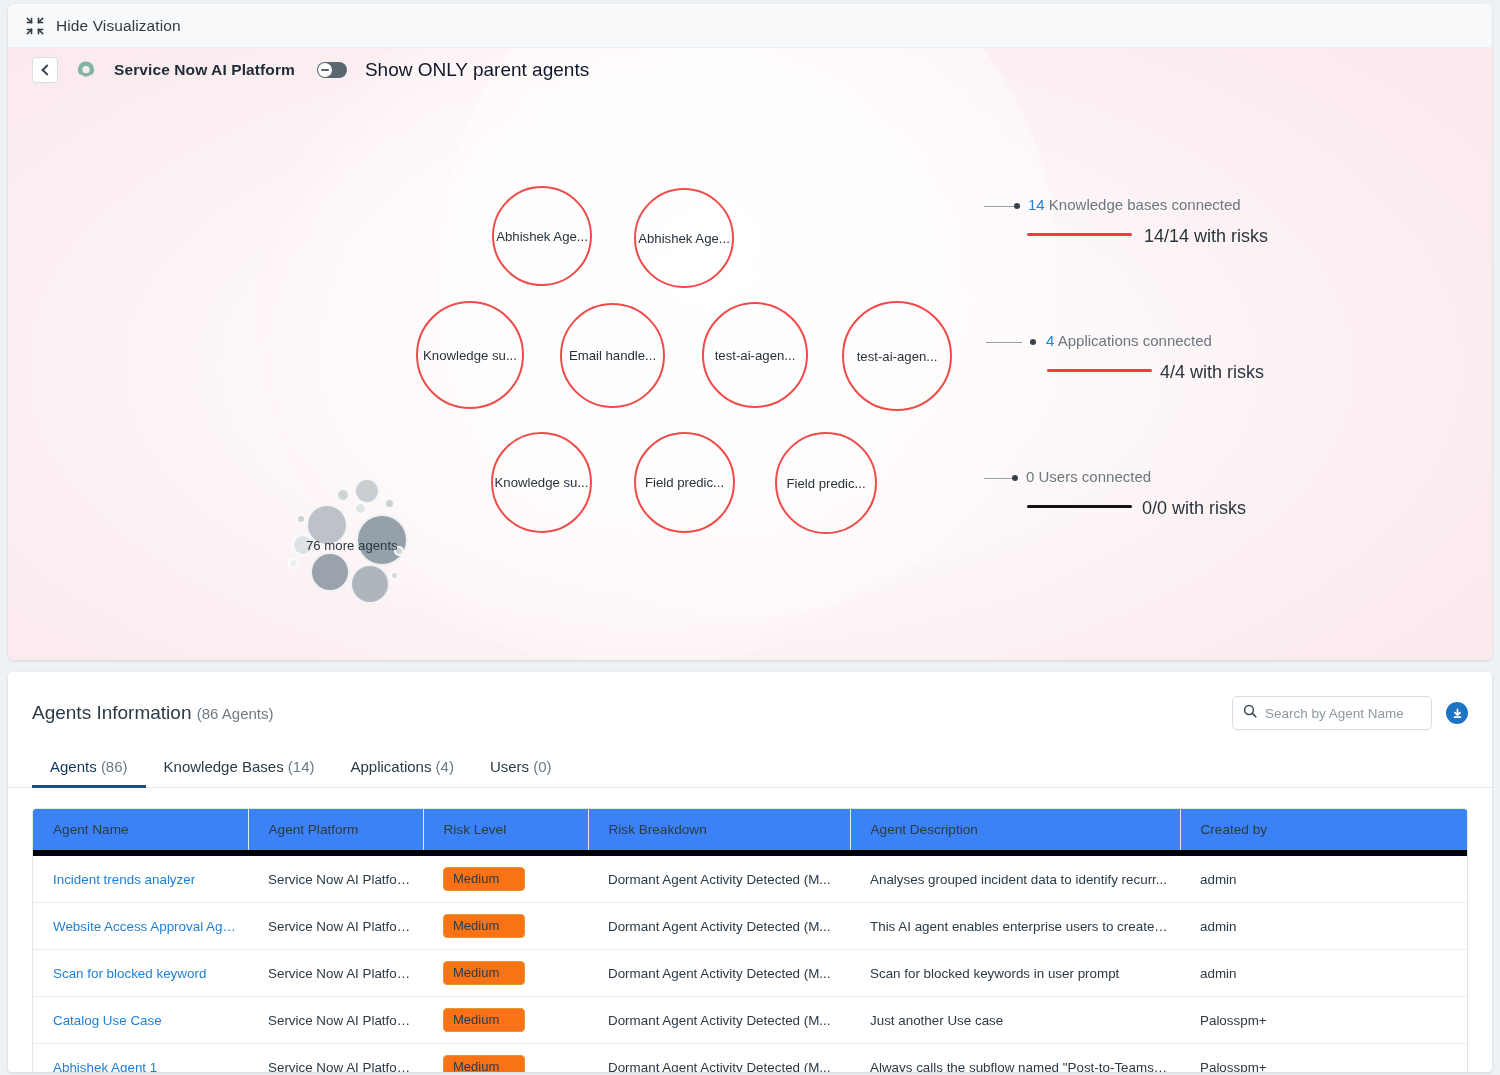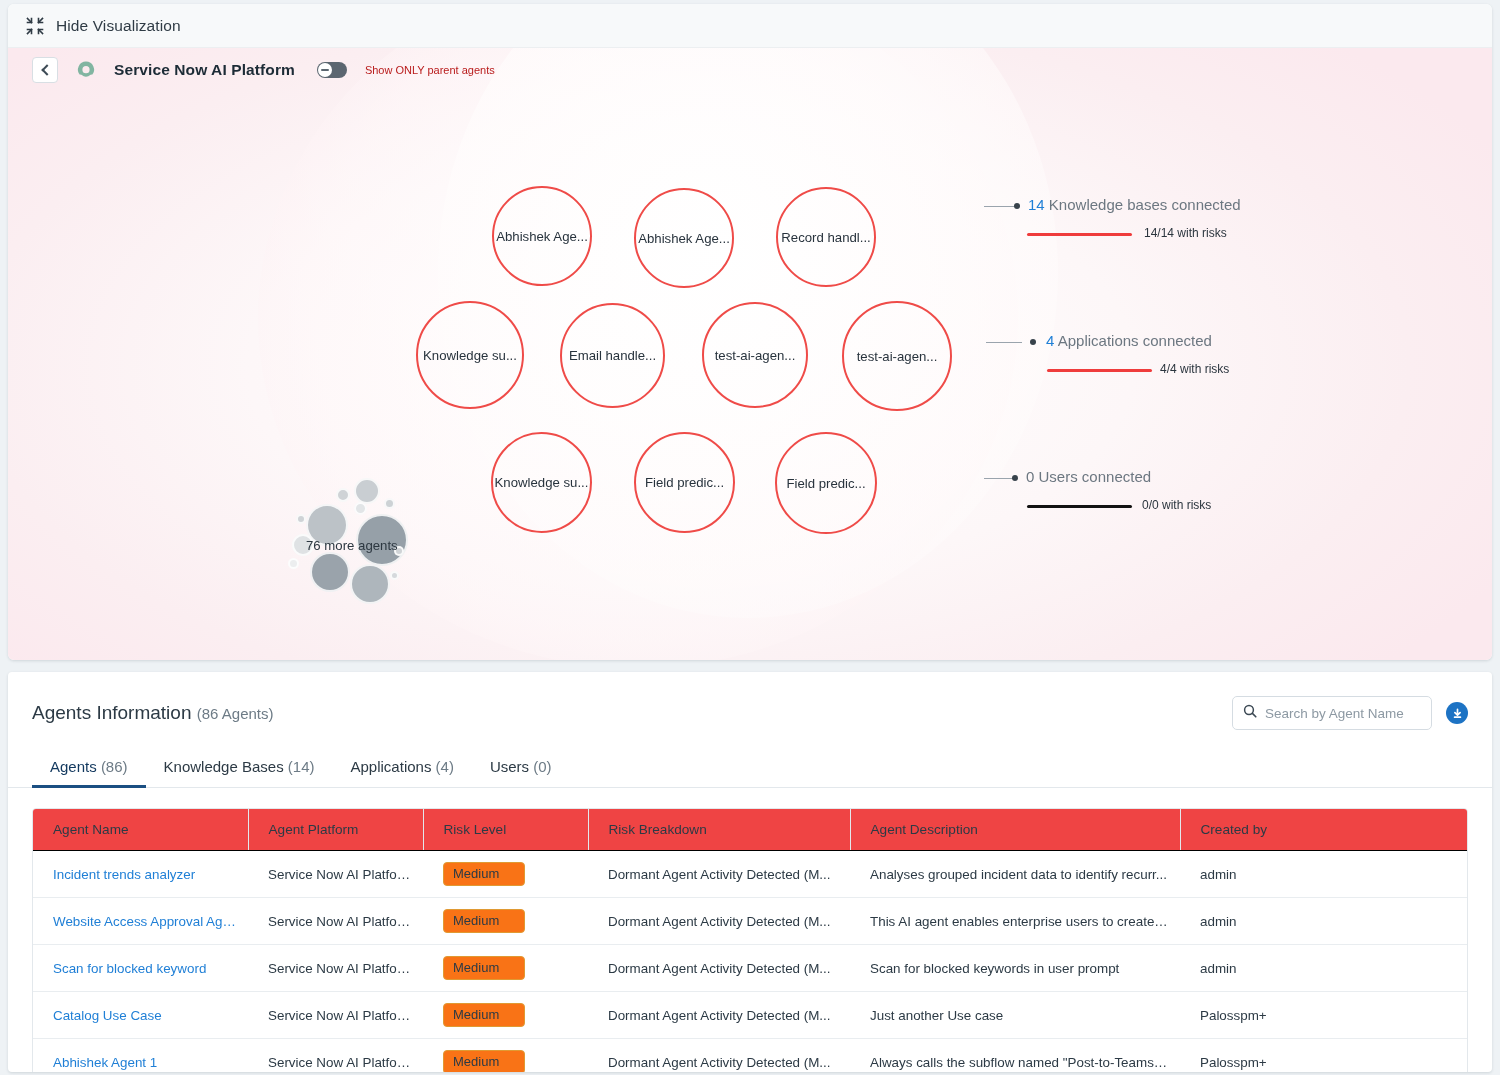--- a/index.html
+++ b/index.html
@@ -47,21 +47,21 @@
     position: relative; cursor: pointer; margin-left: 4px; flex: none;
   }
   .toggle .knob {
     position: absolute; left: 1px; top: 1px; width: 14px; height: 14px;
     border-radius: 50%; background: #fff;
   }
   .toggle .knob::after {
     content:""; position:absolute; left:3px; top:6px; width:8px; height:1.6px;
     background:#5b6670; border-radius:1px;
   }
-  .toggle-label { font-size: 11px; color: #b91c1c; text-align: right; }
+  .toggle-label { font-size: 19px; color: #0f172a; text-align: right; }
 
   
   .viz-canvas {
     position: absolute; left: 0; top: 44px; width: 1484px; height: 612px;
     background:
       radial-gradient(ellipse 62% 74% at 46% 52%, #ffffff 0%, #fdf7f8 48%, #fbeef1 78%, #fbe9ee 100%);
     overflow: hidden;
   }
   .halo {
     position: absolute; left: 250px; top: -80px; width: 760px; height: 700px;
@@ -92,21 +92,21 @@
   }
 
   
   .legend-item { position: absolute; }
   .leg-line { position: absolute; height: 1px; background: #9aa4ad; }
   .leg-dot { position: absolute; width: 6px; height: 6px; border-radius: 50%; background: #38424b; }
   .leg-text { position: absolute; white-space: nowrap; font-size: 15px; color: #6c7781; }
   .leg-text b { font-weight: normal; color: #1f7fd6; margin-top: 24px; }
   .leg-text b.gray { color: #6c7781; }
   .leg-bar { position: absolute; height: 3px; border-radius: 2px; }
-  .leg-sub { position: absolute; white-space: nowrap; font-size: 12px; color: #2b353e; }
+  .leg-sub { position: absolute; white-space: nowrap; font-size: 18px; color: #2b353e; }
 
   
   .info-card {
     position: absolute; left: 8px; top: 672px; width: 1484px; height: 400px;
     background: #fff; border-radius: 4px; box-shadow: 0 1px 3px rgba(20,40,60,.14);
     overflow: hidden;
   }
   .info-head { display: flex; align-items: center; padding: 24px 24px 0 24px; }
   .info-title { font-size: 19px; color: #2c3a45; }
   .info-title .count { font-size: 15px; color: #6d7b86; }
@@ -130,22 +130,22 @@
   .tab .n { color: #6d7b86; }
   .tab.active { color: #12385e; }
   .tab.active::after {
     content: ""; position: absolute; left: 0; right: 0; bottom: -1px; height: 3px; background: #1b4f82;
   }
 
   .table-wrap { margin: 20px 24px 0 24px; border: 1px solid #e3e8ec; border-radius: 4px; overflow: hidden; }
   table { width: 100%; border-collapse: collapse; table-layout: fixed; }
   th {
     text-align: left; font-size: 13.6px; font-weight: normal; color: #2c3a45;
-    padding: 13px 0 13px 20px; border-bottom: 1px solid #000000;
-    border-right: 1px solid #e3e8ec; background: #ef4444;
+    padding: 13px 0 13px 20px; border-bottom: 6px solid #000000;
+    border-right: 1px solid #e3e8ec; background: #3b82f6;
   }
   th:last-child { border-right: none; }
   td {
     font-size: 13.4px; color: #2c3a45; padding: 11px 12px 11px 20px;
     border-bottom: 1px solid #e9edf0; white-space: nowrap; overflow: hidden; text-overflow: ellipsis;
   }
   tr:last-child td { border-bottom: none; }
   .lnk { color: #1f7fd6; cursor: pointer; }
   .badge {
     display: inline-block; padding: 3px 25px 4px 9px; border-radius: 4px;
@@ -196,23 +196,20 @@
     <div class="viz-canvas">
       <div class="halo"></div>
       <div class="halo2"></div>
 
       <div class="node" style="left:484px;top:138px;width:100px;height:100px;">
         <span>Abhishek Age...</span>
       </div>
       <div class="node" style="left:626px;top:140px;width:100px;height:100px;">
         <span>Abhishek Age...</span>
       </div>
-      <div class="node" style="left:768px;top:139px;width:100px;height:100px;">
-        <span>Record handl...</span>
-      </div>
       <div class="node" style="left:408px;top:253px;width:108px;height:108px;">
         <span>Knowledge su...</span>
       </div>
       <div class="node" style="left:552px;top:255px;width:105px;height:105px;">
         <span>Email handle...</span>
       </div>
       <div class="node" style="left:694px;top:254px;width:106px;height:106px;">
         <span>test-ai-agen...</span>
       </div>
       <div class="node" style="left:834px;top:253px;width:110px;height:110px;">

